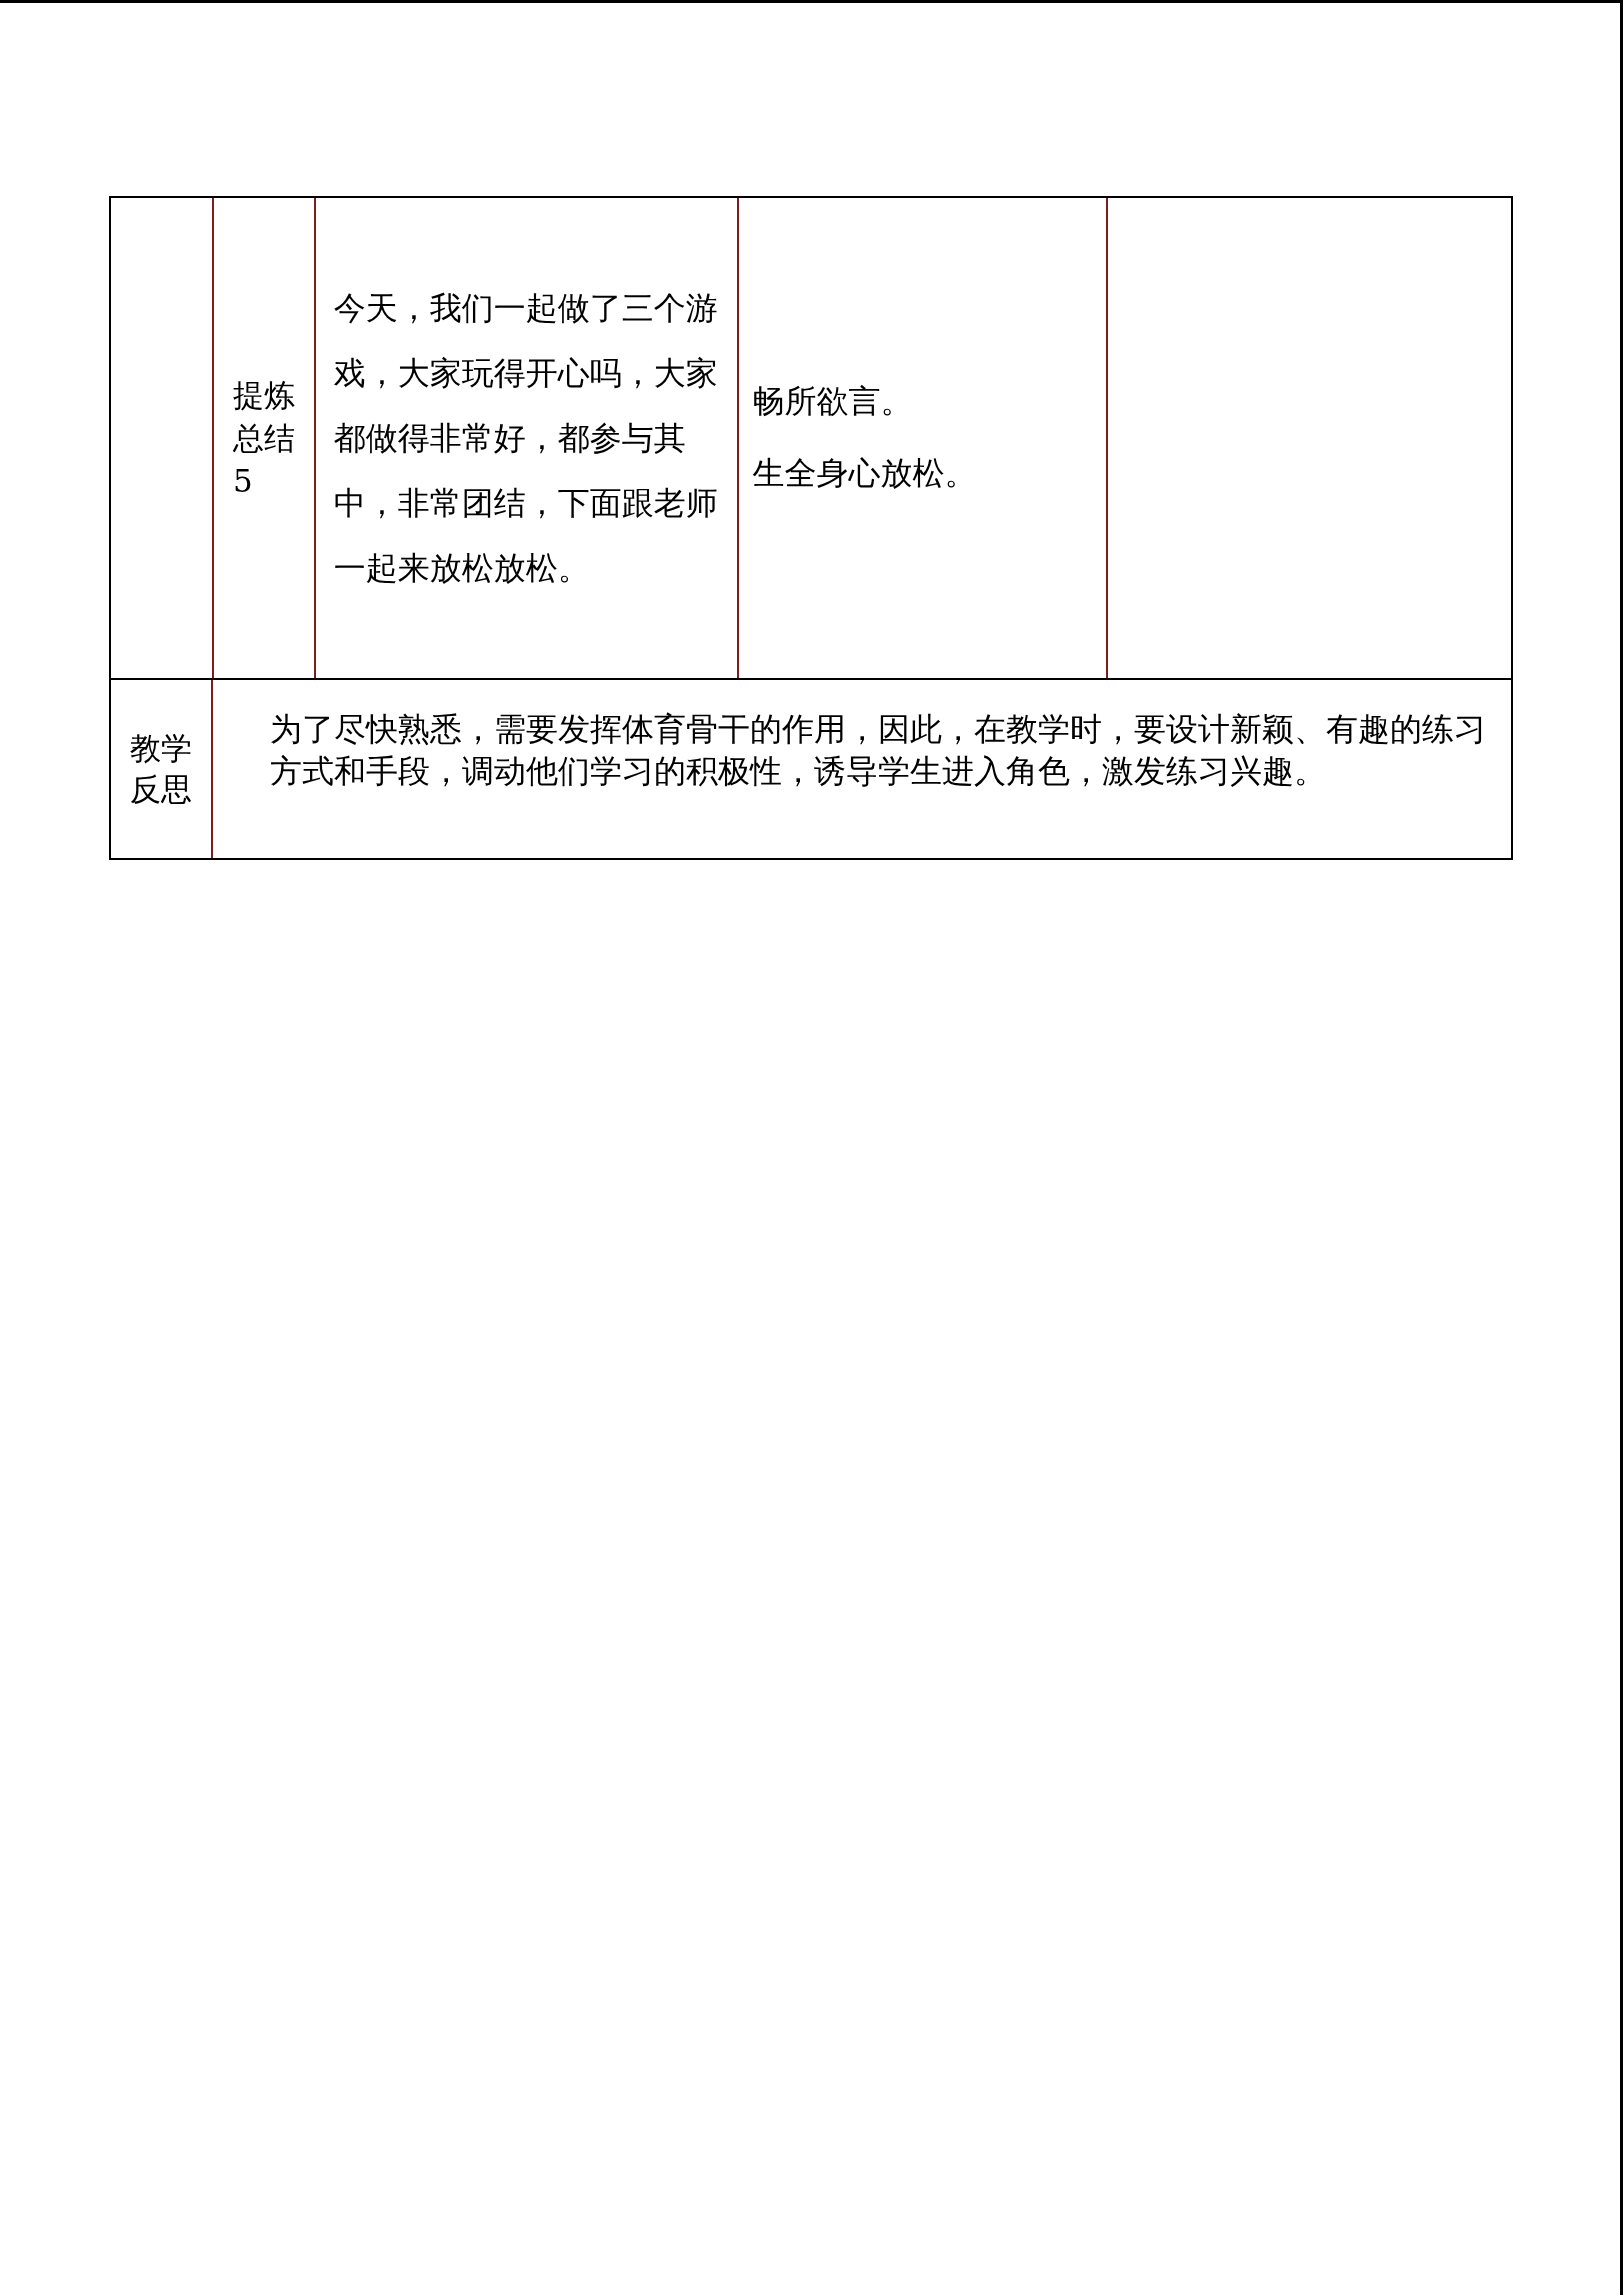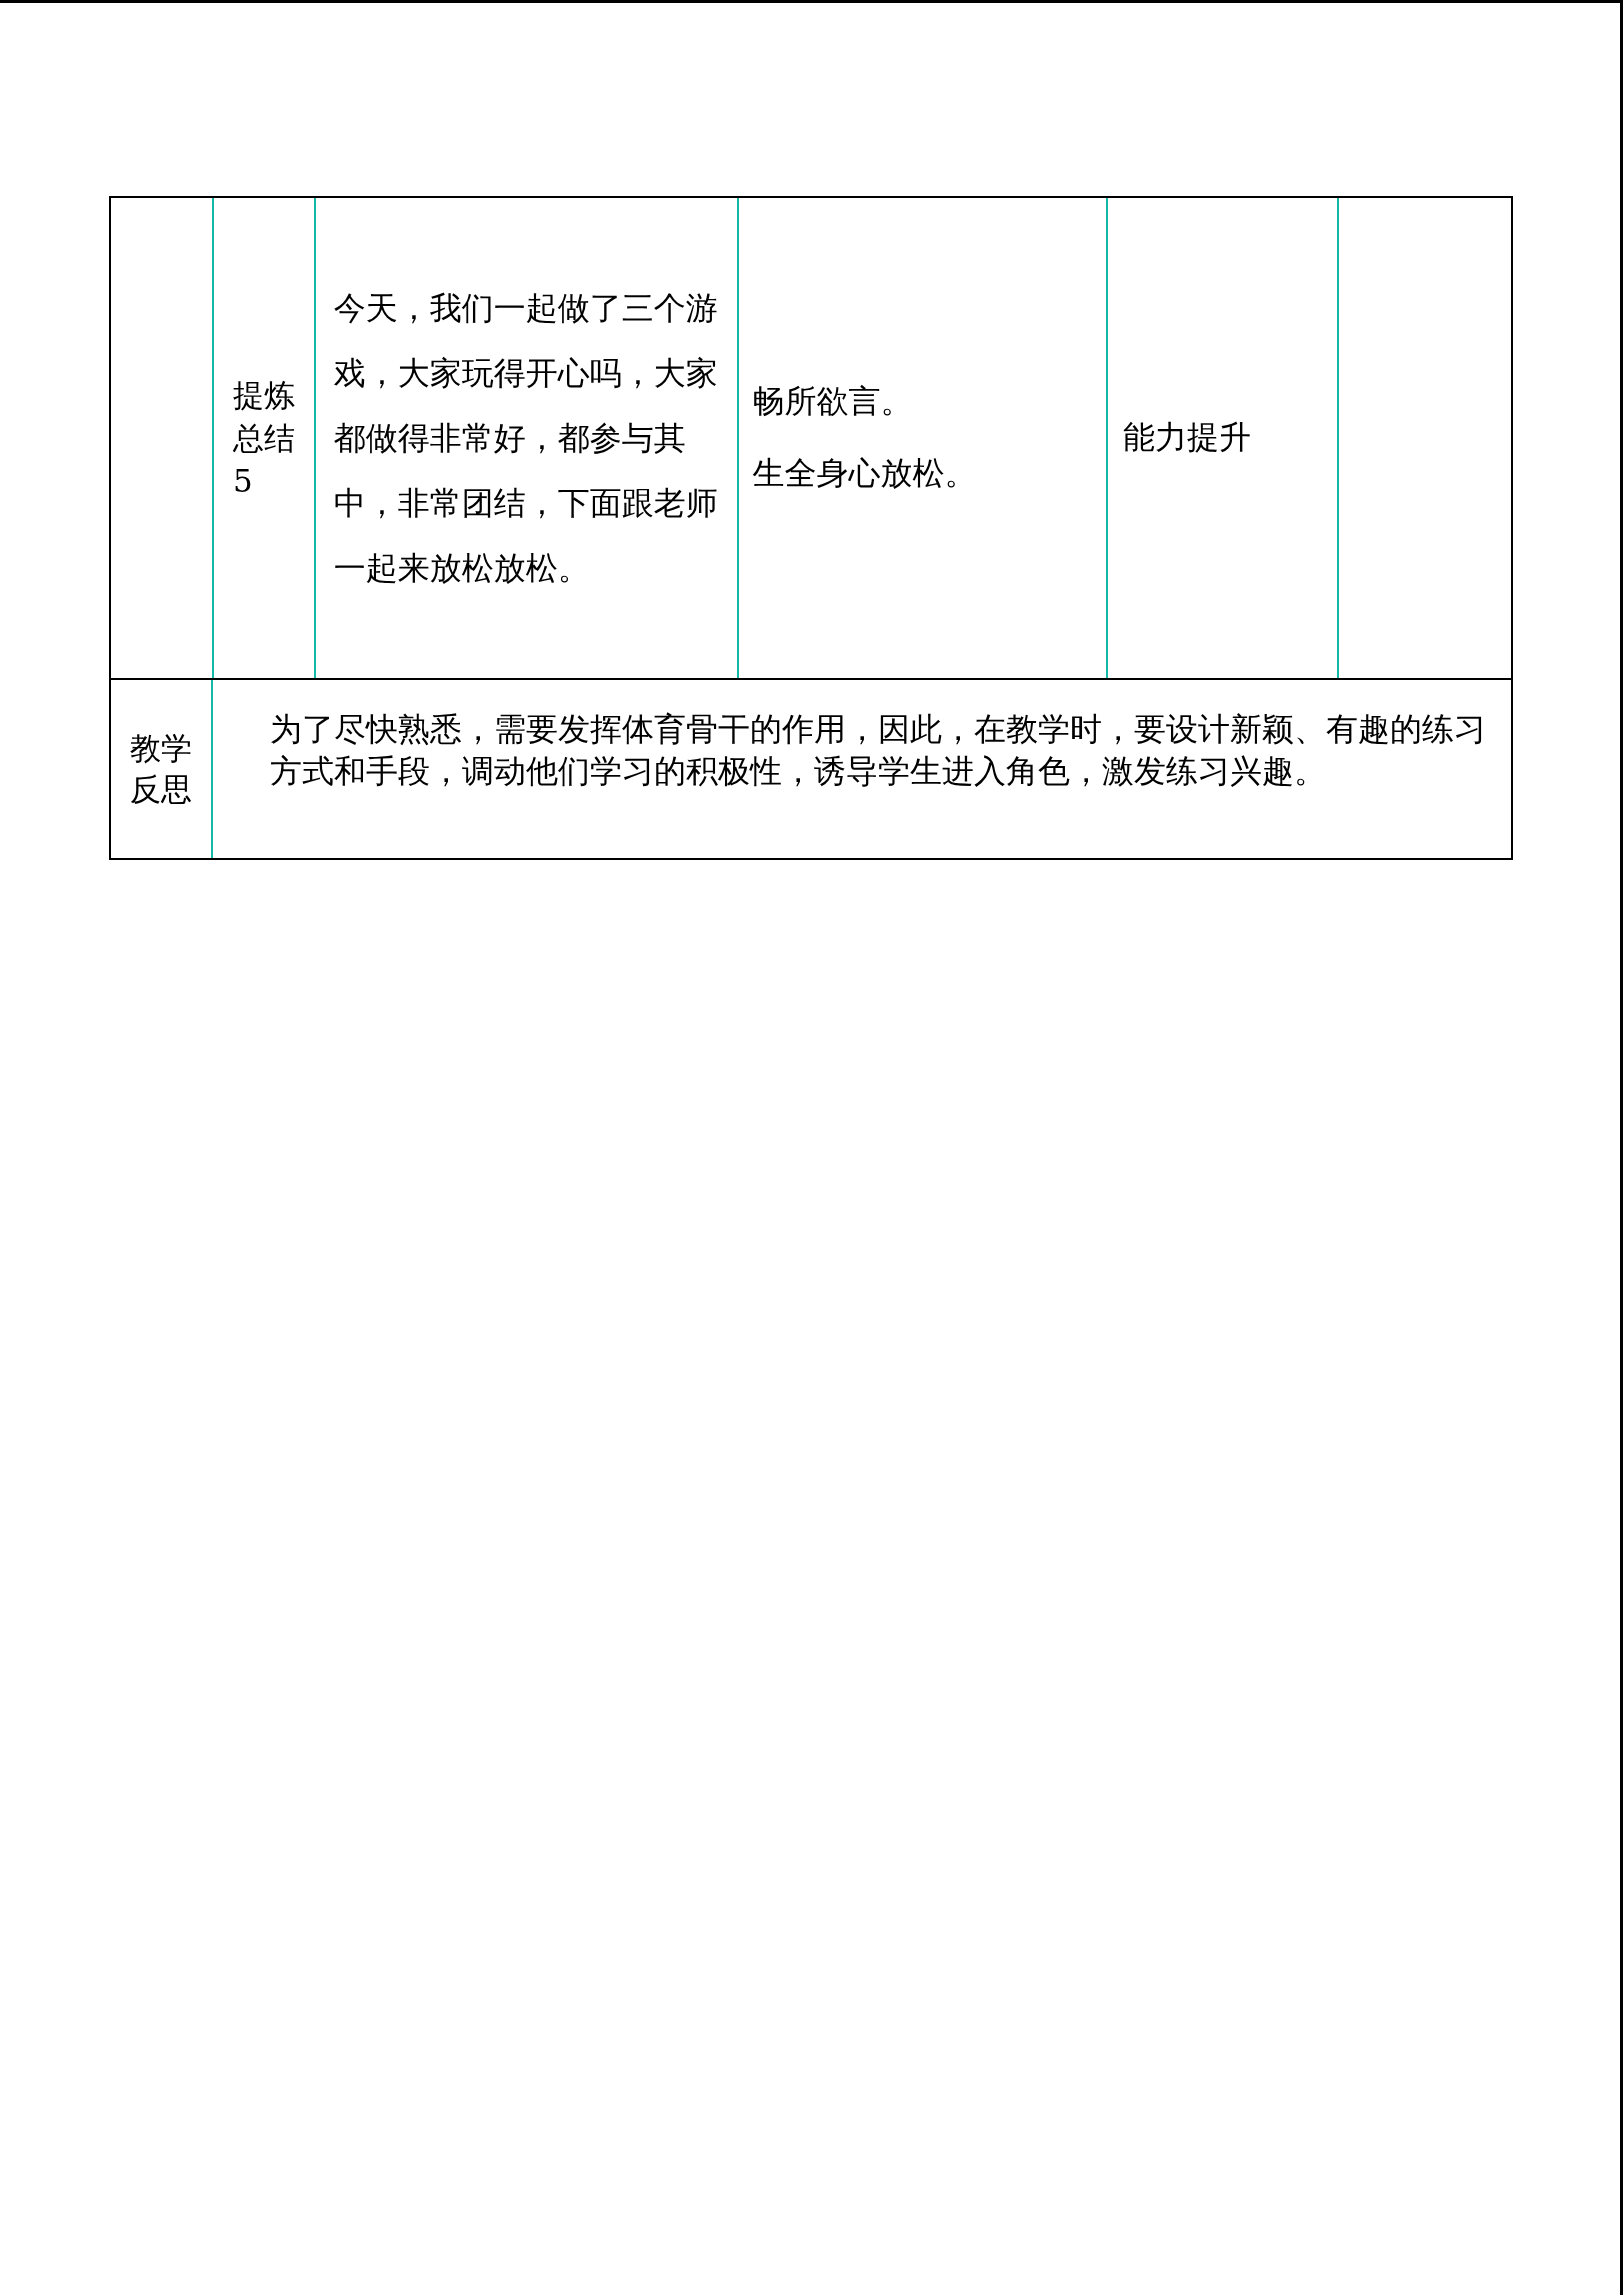--- a/index.html
+++ b/index.html
@@ -44,21 +44,21 @@
   }
   .trow.r1 {
     height: 482px;
     border-bottom: 2px solid #000000;
   }
   .trow.r2 {
     height: 178px;
   }
   .cell {
     box-sizing: border-box;
-    border-right: 2px solid #14b8a6;
+    border-right: 2px solid #7f1d1d;
     overflow: hidden;
   }
   .cell.last { border-right: none; }
 
   
   .c1 { width: 103px; }
   .c2 { width: 102px; display: flex; align-items: center; justify-content: center; }
   .c3 { width: 423px; display: flex; align-items: center; }
   .c4 { width: 369px; }
   .c5 { width: 231px; display: flex; align-items: center; }
@@ -125,23 +125,20 @@
 戏，大家玩得开心吗，大家
 都做得非常好，都参与其
 中，非常团结，下面跟老师
 一起来放松放松。</div>
       </div>
       <div class="cell c4">
         <div class="student-text">畅所欲言。
 
 生全身心放松。</div>
       </div>
-      <div class="cell c5">
-        <div class="intent-text">能力提升</div>
-      </div>
       <div class="cell c6 last"></div>
     </div>
 
     <div class="trow r2">
       <div class="cell rc1">
         <div class="reflect-label">教学
 反思</div>
       </div>
       <div class="cell rc2 last">
         <div class="reflect-text">为了尽快熟悉，需要发挥体育骨干的作用，因此，在教学时，要设计新颖、有趣的练习

